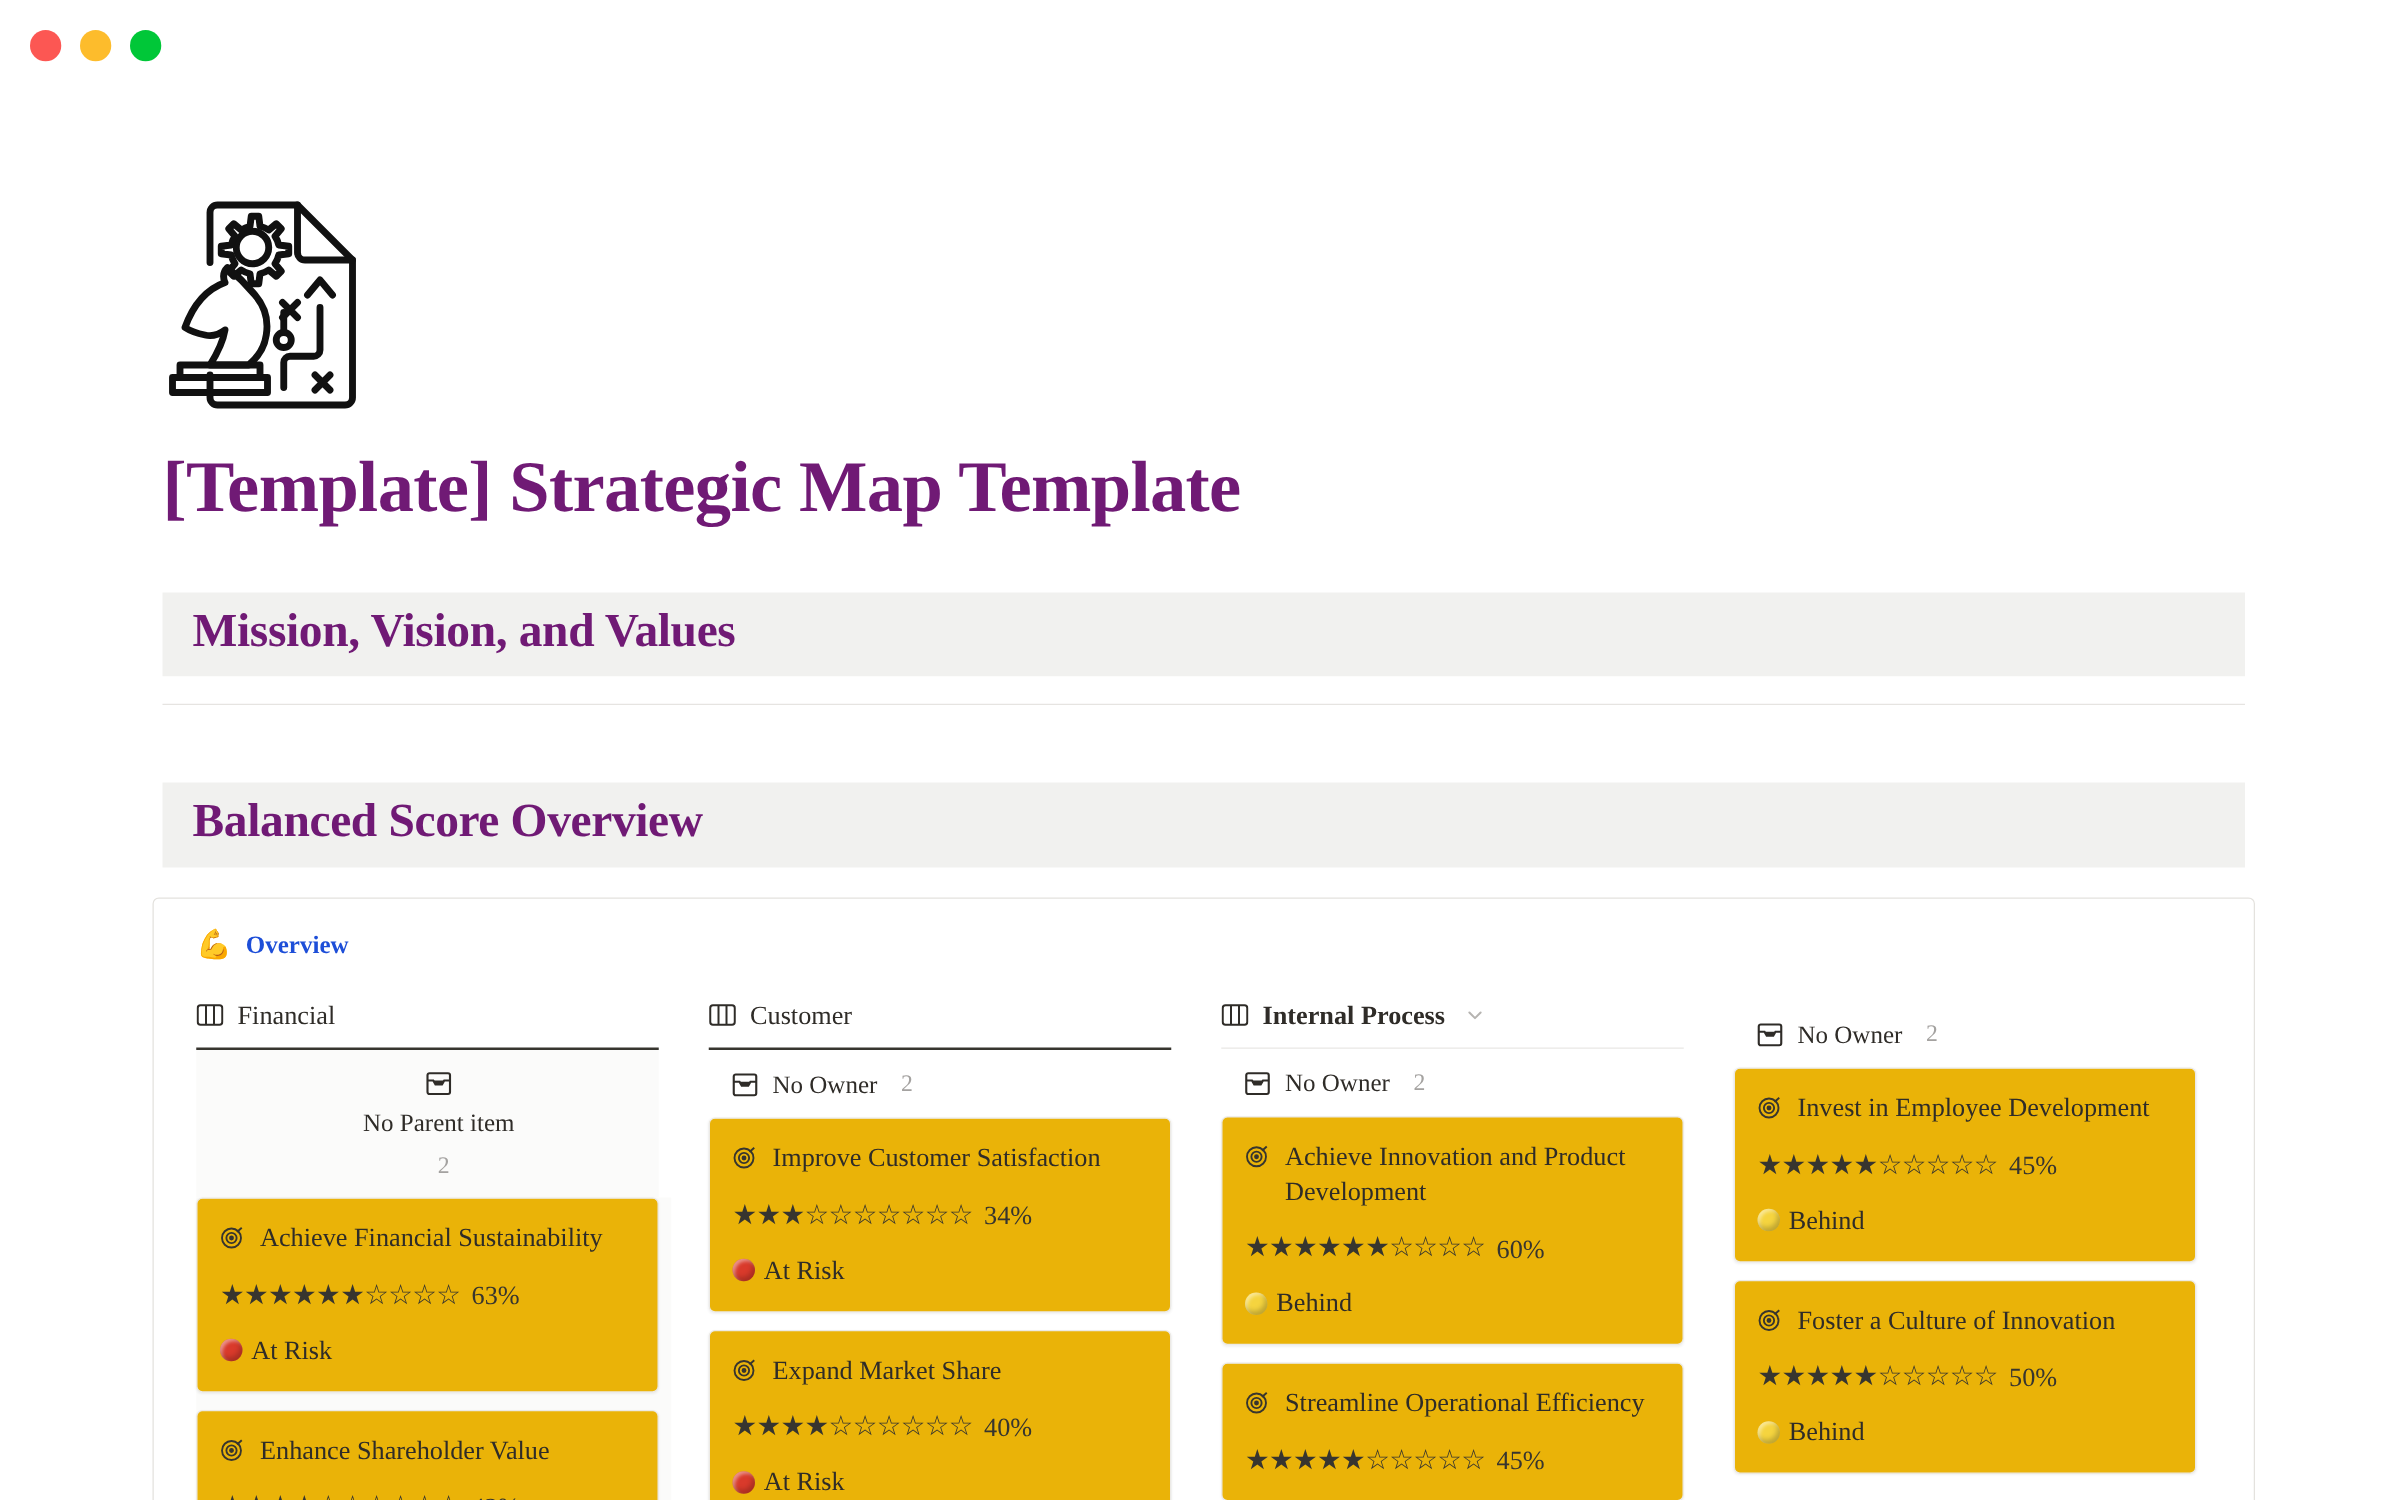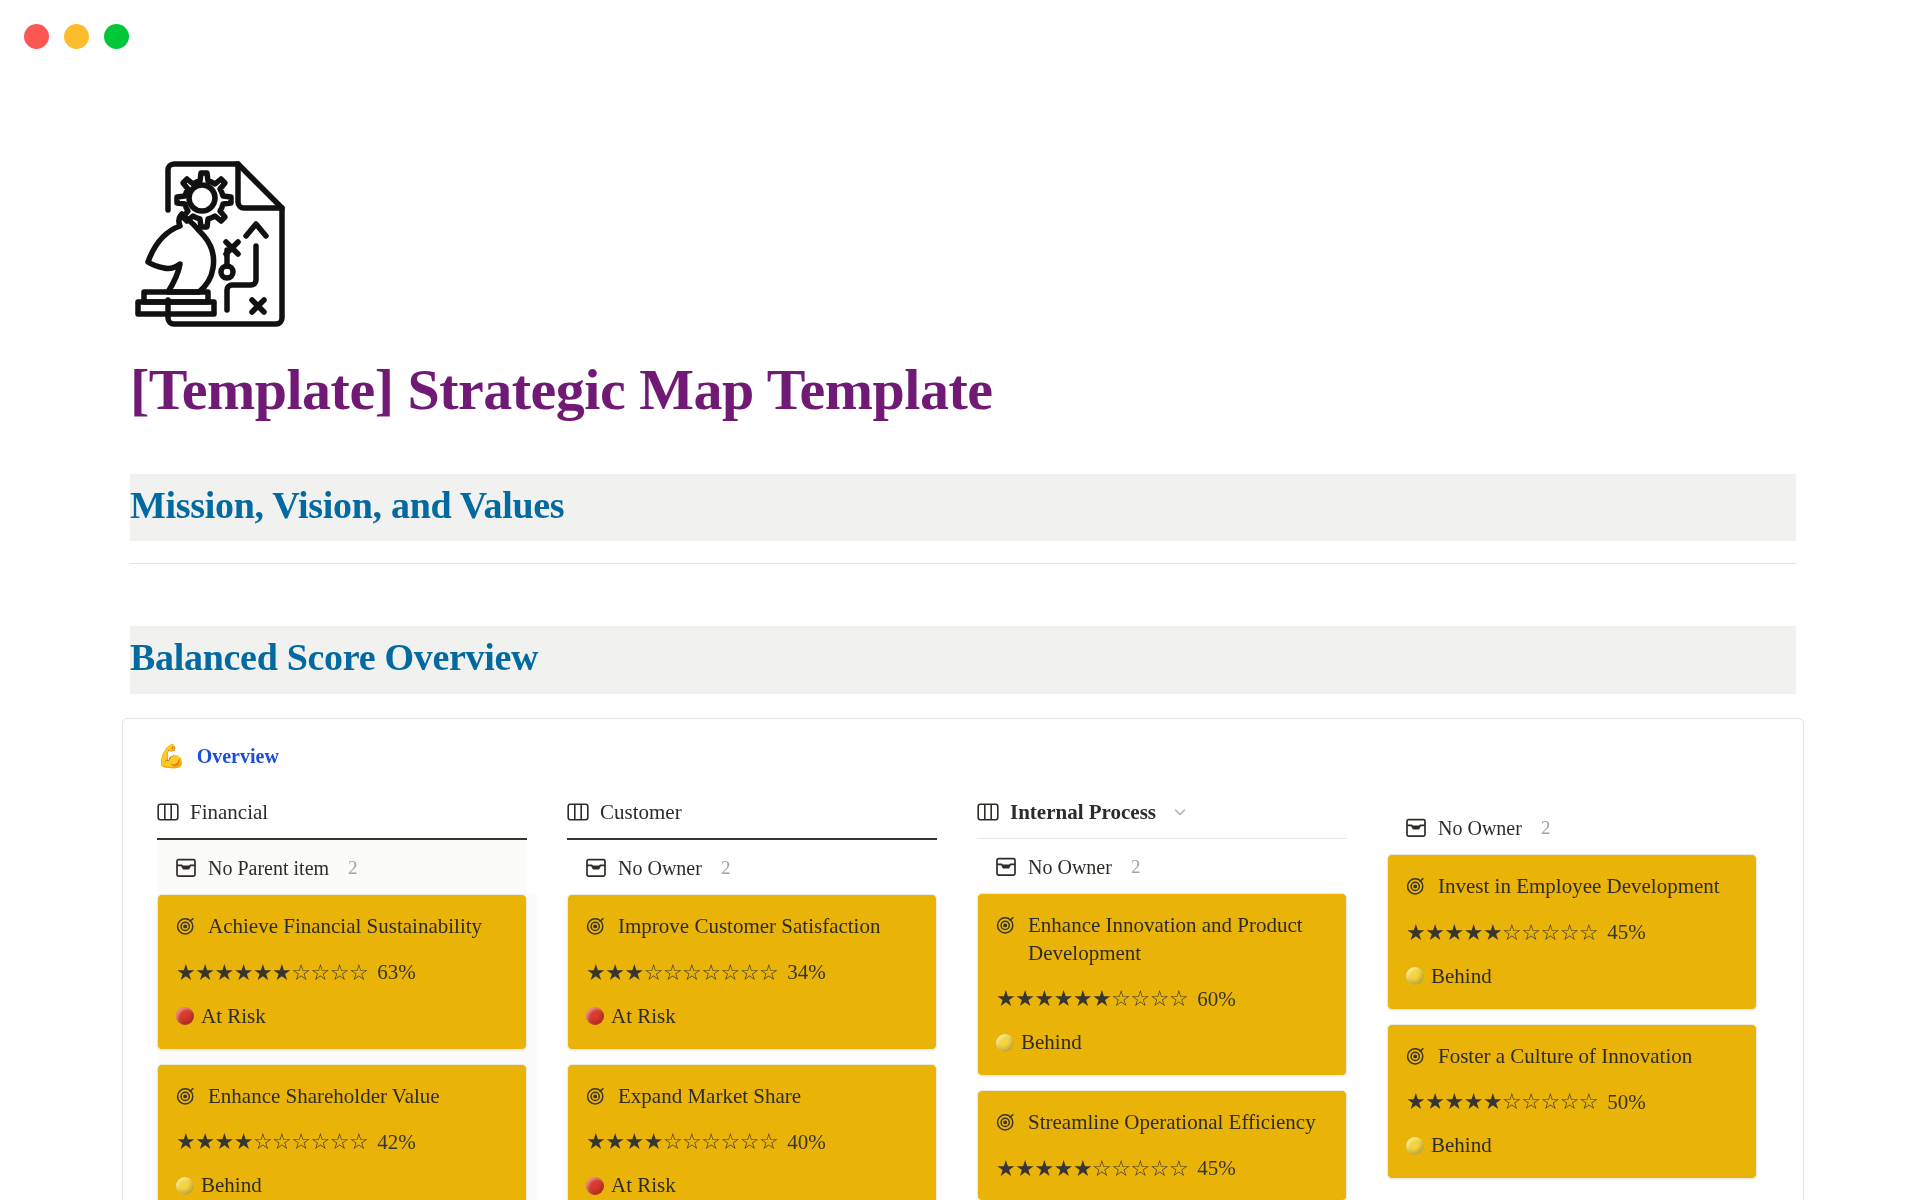--- a/index.html
+++ b/index.html
@@ -69,23 +69,24 @@
     margin-left: 130px;
     width: 1666px;
     background: #f1f1ef;
     box-sizing: border-box;
     padding: 8px 0 12px 0;
   }
   .section-banner h2 {
     margin: 0;
     font-size: 38px;
     font-weight: bold;
-    color: #0369a1;
+    color: #701a75;
     letter-spacing: -0.3px;
     line-height: 1.25;
+    padding-left: 24px;
   }
   .section-banner.second { margin-top: 62px; }
 
   .divider {
     margin-top: 22px;
     margin-left: 130px;
     width: 1666px;
     height: 1px;
     background: #e6e4e1;
   }
@@ -164,20 +165,21 @@
     color: #2f2c28;
   }
   .group-head .group-count {
     font-size: 19px;
     color: #a4a2a0;
     margin-left: 8px;
   }
   .column.shaded .group-head,
   .column.shaded .card-stack {
     background: #fbfbfa;
+    flex-direction: column;
   }
 
   .card-stack { padding: 0 10px 0 0; }
 
   .card {
     border: 1px solid #eceae6;
     border-radius: 5px;
     background: #eab308;
     box-shadow: 0 1px 2px rgba(15,15,15,0.06);
     padding: 18px 20px 20px 18px;
@@ -445,21 +447,21 @@
             <div class="card">
               <div class="card-title-row">
                 <span class="tgt" style="display:inline-flex">
                   <svg width="20" height="20" viewBox="0 0 20 20" fill="none" stroke="#37352f" stroke-width="1.5">
                     <circle cx="9.2" cy="10.4" r="7.6"></circle>
                     <circle cx="9.2" cy="10.4" r="4.1"></circle>
                     <circle cx="9.2" cy="10.4" r="1.2" fill="#37352f"></circle>
                     <path d="M13.6 5.6 L17.4 2.2"></path>
                   </svg>
                 </span>
-                <span class="card-title">Enhance Innovation and Product Development</span>
+                <span class="card-title">Achieve Innovation and Product Development</span>
               </div>
               <div class="card-rating">
                 <span class="stars">★★★★★★☆☆☆☆</span>
                 <span class="pct">60%</span>
               </div>
               <div class="card-status">
                 <span class="status-dot" style="background: rgb(245, 212, 63);"></span>
                 <span>Behind</span>
               </div>
             </div>

